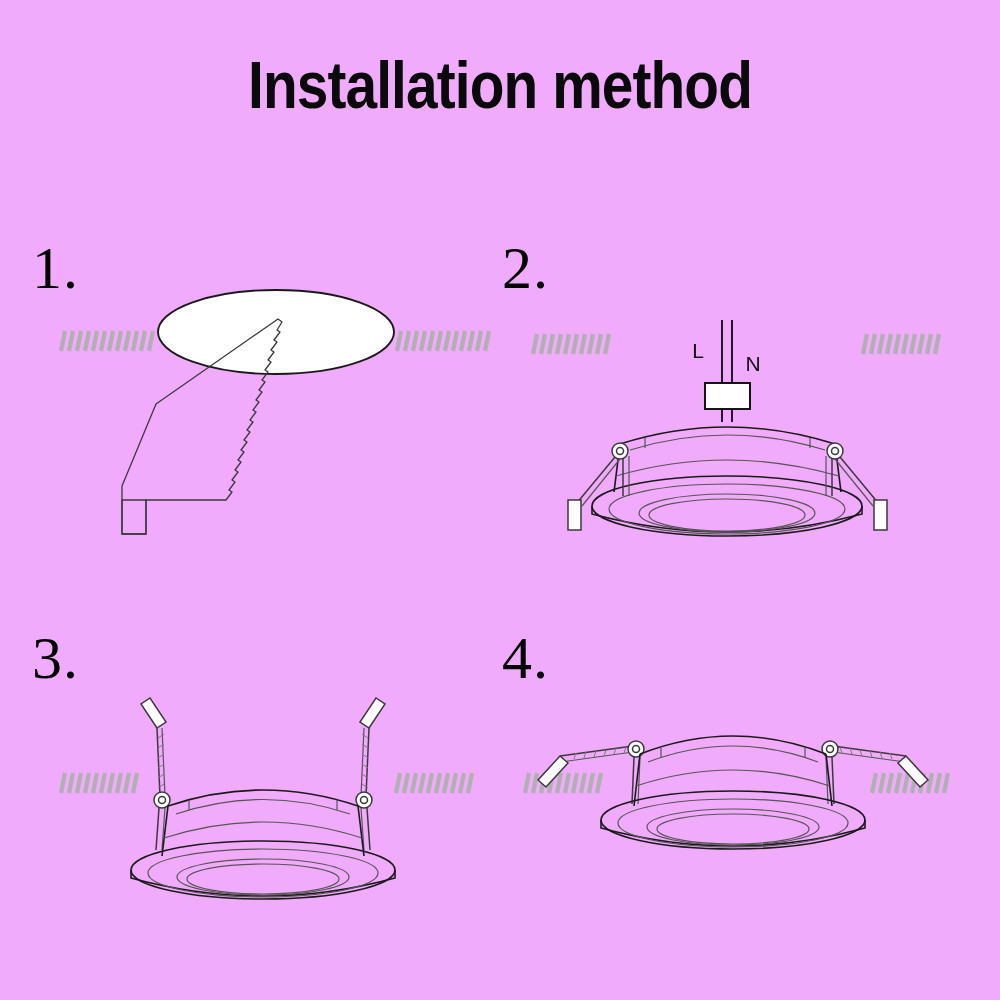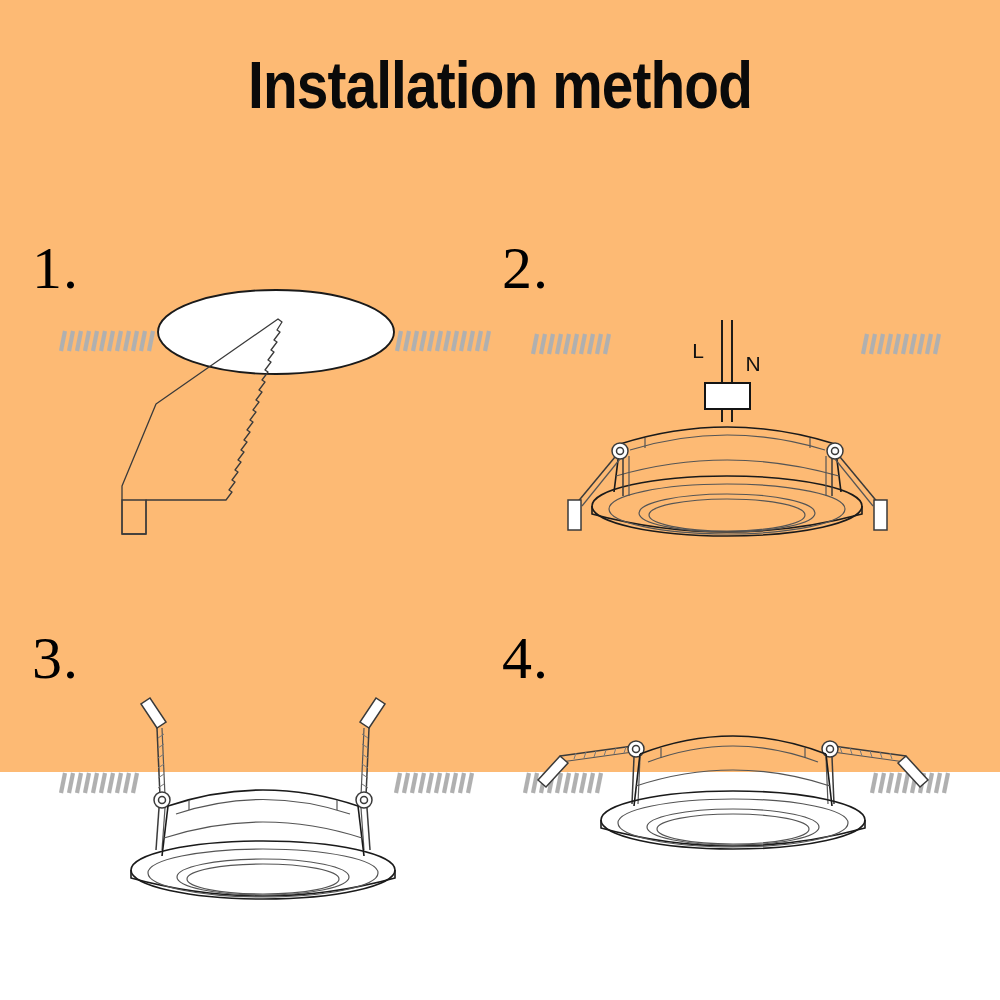--- a/index.html
+++ b/index.html
@@ -12,22 +12,22 @@
     width: 1000px;
     height: 1000px;
     position: relative;
     font-family: "Liberation Sans", sans-serif;
     overflow: hidden;
   }
   #page {
     position: absolute;
     left: 0; top: 0;
     width: 1000px;
-    height: 772px;
-    background: #fdba74;
+    height: 1000px;
+    background: #f0abfc;
   }
   .page-title {
     position: absolute;
     left: 0;
     top: 52px;
     width: 1000px;
     text-align: center;
     font-family: "Liberation Sans", sans-serif;
     font-weight: bold;
     font-size: 66px;

